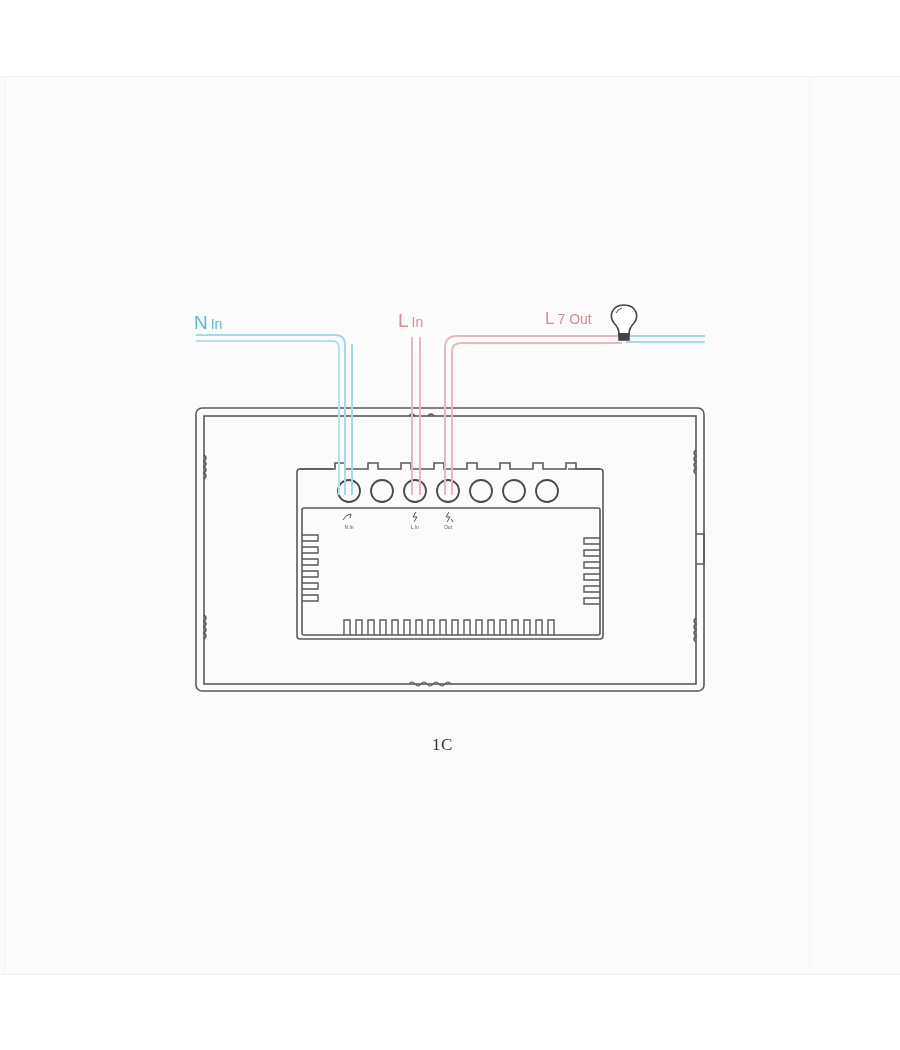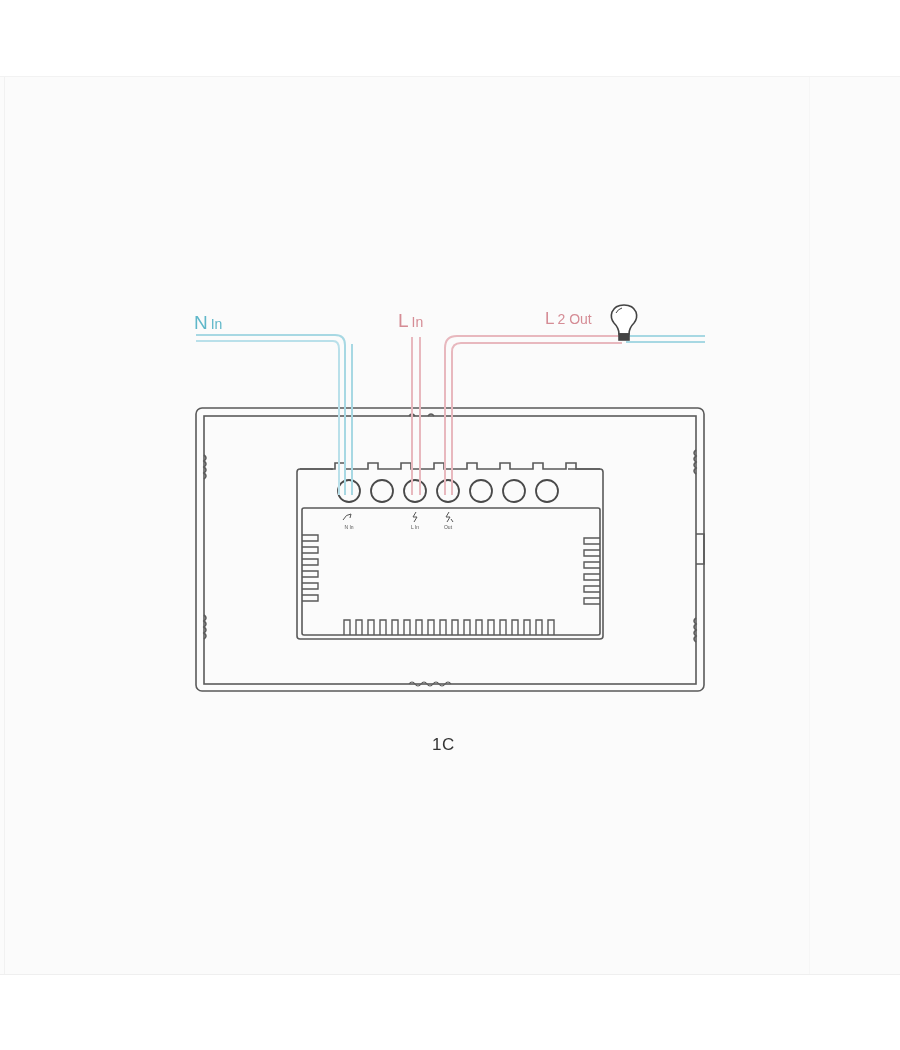--- a/index.html
+++ b/index.html
@@ -12,21 +12,21 @@
     background: #fbfbfb; border-top: 1px solid #f2f2f2; border-bottom: 1px solid #efefef;
   }
   .panel-edge-left { position: absolute; left: 4px; top: 0; bottom: 0; width: 1px; background: #f1f1f1; }
   .panel-edge-right { position: absolute; right: 90px; top: 0; bottom: 0; width: 1px; background: #f6f6f6; }
   svg.diagram { position: absolute; left: 0; top: 0; width: 900px; height: 1050px; }
   .lbl { position: absolute; white-space: nowrap; line-height: 1; }
   .lbl-n { left: 194px; top: 313px; color: #5fb7c9; font-size: 19px; }
   .lbl-l { left: 398px; top: 311px; color: #d58c95; font-size: 19px; }
   .lbl-l1 { left: 545px; top: 310px; color: #d58c95; font-size: 17px; }
   .sub { font-size: 14px; margin-left: 3px; }
-  .caption { position: absolute; left: 432px; top: 735px; font-size: 17px; color: #333333; letter-spacing: 0.5px; }
+  .caption { position: absolute; left: 432px; top: 735px; font-size: 17px; color: #333333; letter-spacing: 0.5px; font-family: Liberation Serif, serif; }
   .term-lbl { position: absolute; font-size: 5px; color: #555; text-align: center; width: 24px; }
 </style>
 </head>
 <body>
 
 <div class="panel">
   <div class="panel-edge-left"></div>
   <div class="panel-edge-right"></div>
 </div>
 
@@ -109,20 +109,20 @@
   </g>
 </svg>
 
 <div class="lbl lbl-n">
   <span>N</span><span class="sub">In</span>
 </div>
 <div class="lbl lbl-l">
   <span>L</span><span class="sub">In</span>
 </div>
 <div class="lbl lbl-l1">
-  <span>L</span><span class="sub">2 Out</span>
+  <span>L</span><span class="sub">7 Out</span>
 </div>
 
 <div class="term-lbl" style="left:337px; top:524px;">N In</div>
 <div class="term-lbl" style="left:403px; top:524px;">L In</div>
 <div class="term-lbl" style="left:436px; top:524px;">Out</div>
 
 <div class="caption">1C</div>
 
 </body></html>

